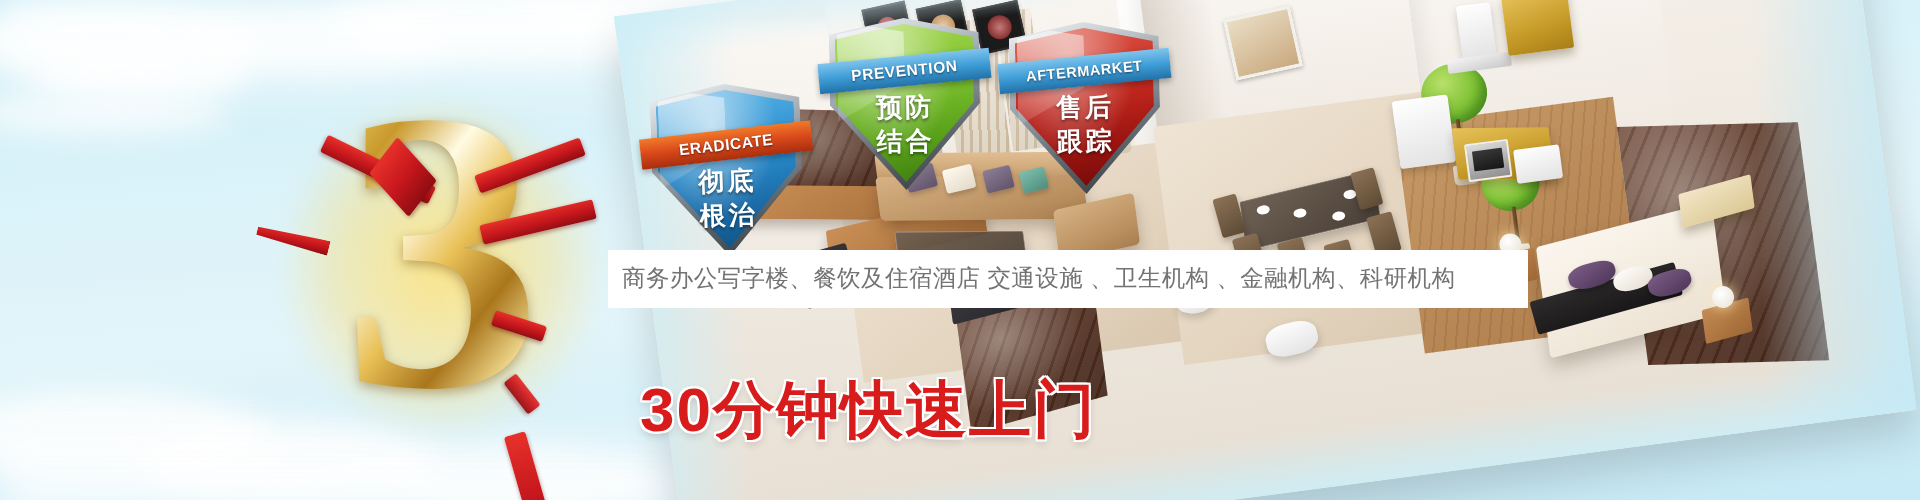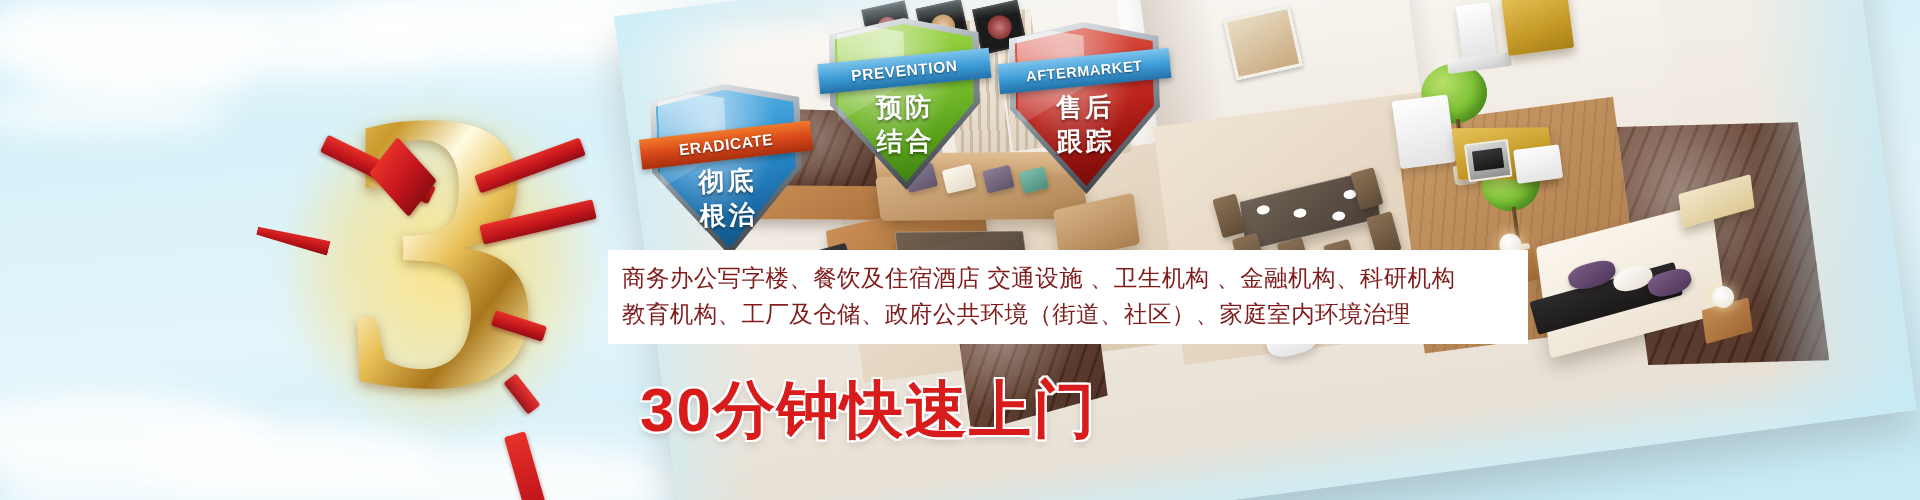--- a/index.html
+++ b/index.html
@@ -363,21 +363,21 @@
     position: absolute;
     left: 608px; top: 250px;
     width: 920px;
     padding: 10px 14px 12px 14px;
     background: #ffffff;
     box-sizing: border-box;
   }
   .text-card .line {
     font-size: 23.5px;
     line-height: 36px;
-    color: #7f1d1d;
+    color: #737373;
     letter-spacing: .4px;
     white-space: nowrap;
   }
 
   
   .headline {
     position: absolute;
     left: 640px; top: 368px;
     font-size: 62px;
     font-weight: bold;
@@ -559,18 +559,17 @@
     <div class="shield-gloss"></div>
     <div class="shield-banner banner-blue" style="top:34px;">
       <span style="font-size:14.5px;">AFTERMARKET</span>
     </div>
     <div class="shield-cn" style="top:68px;">售后</div>
     <div class="shield-cn" style="top:102px;">跟踪</div>
   </div>
 
   <div class="text-card">
     <div class="line">商务办公写字楼、餐饮及住宿酒店 交通设施 、卫生机构 、金融机构、科研机构</div>
-    <div class="line">教育机构、工厂及仓储、政府公共环境（街道、社区）、家庭室内环境治理</div>
   </div>
 
   <div class="headline">30分钟快速上门</div>
 
 </div>
 
 </body></html>

